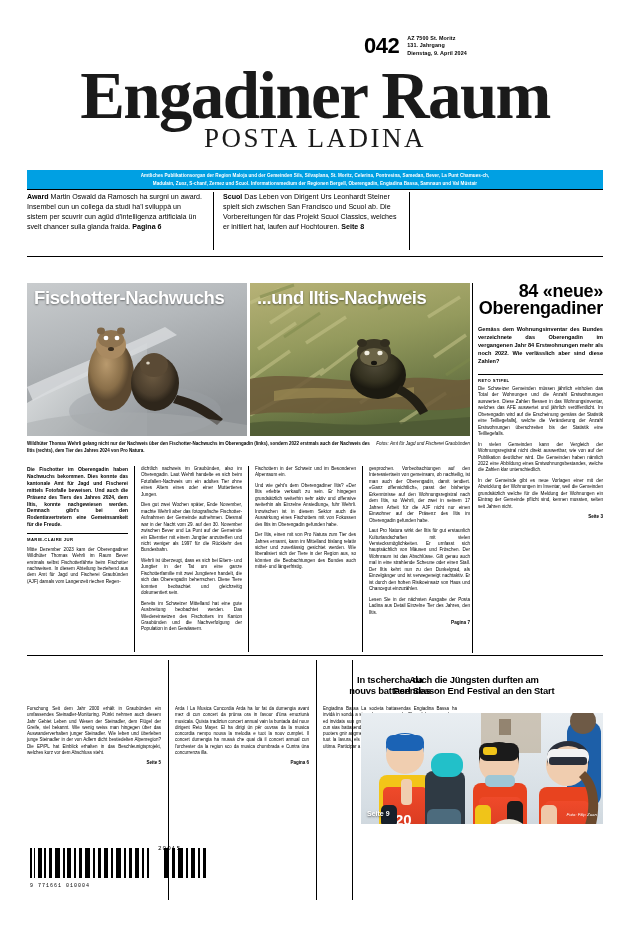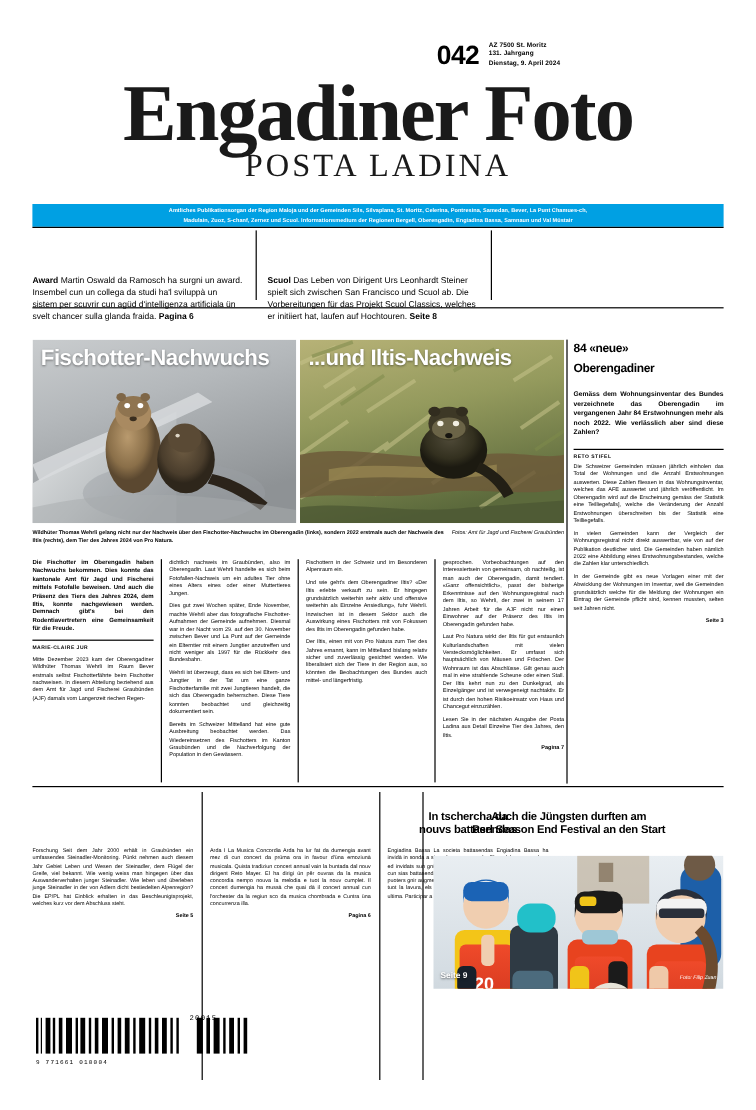--- a/index.html
+++ b/index.html
@@ -17,21 +17,21 @@
 
   .masthead{position:absolute;left:27px;top:62px;width:576px;text-align:center;}
   .masthead .m1{font-family:"Liberation Serif",serif;font-weight:bold;font-size:67px;line-height:66px;letter-spacing:-1.6px;color:#1a1a1a;}
   .masthead .m2{font-family:"Liberation Serif",serif;font-size:27px;line-height:28px;letter-spacing:2.5px;color:#1a1a1a;margin-top:-4px;}
 
   .blueband{position:absolute;left:27px;top:170px;width:576px;height:19px;background:#00a0e3;color:#fff;
     font-size:4.6px;line-height:7.6px;text-align:center;padding-top:2px;box-sizing:border-box;letter-spacing:.05px;font-weight:bold;}
 
   
   .teasers{position:absolute;left:27px;top:192px;width:576px;height:62px;}
-  .tz{position:absolute;top:0;width:176px;font-size:7.1px;line-height:10.1px;color:#000;margin-top:37px;}
+  .tz{position:absolute;top:0;width:176px;font-size:7.1px;line-height:10.1px;color:#000;}
   .tz b{font-weight:bold;}
   .tz1{left:0;}
   .tz2{left:196px;}
   .tz3{left:392px;width:184px;}
   .tsep{position:absolute;top:0px;width:1px;height:58px;background:#000;}
 
   
   .photos{position:absolute;left:27px;top:283px;width:443px;height:153px;}
   .ph{position:absolute;top:0;height:153px;overflow:hidden;}
   .ph1{left:0;width:220px;}
@@ -46,21 +46,21 @@
   .cols{position:absolute;left:27px;top:466px;width:443px;height:186px;}
   .col{position:absolute;top:0;width:101px;font-size:4.6px;line-height:6.45px;color:#000;text-align:justify;}
   .col p{margin:0 0 4px 0;}
   .col .lead{font-weight:bold;font-size:5.0px;line-height:6.9px;}
   .col .byline{font-weight:bold;font-size:4.2px;letter-spacing:.4px;margin:5px 0 3px 0;border-top:1px solid #000;padding-top:3px;}
   .c1{left:0;}.c2{left:114px;}.c3{left:228px;}.c4{left:342px;}
   .col .pg{font-weight:bold;float:right;}
 
   
   .rail{position:absolute;left:478px;top:283px;width:125px;}
-  .rail h2{margin:0;font-weight:bold;font-size:10px;line-height:16.5px;text-align:left;letter-spacing:-0.3px;color:#000;}
+  .rail h2{margin:0;font-weight:bold;font-size:18px;line-height:16.5px;text-align:right;letter-spacing:-0.3px;color:#000;}
   .rail .lead{margin-top:9px;font-weight:bold;font-size:5.6px;line-height:8.0px;color:#000;text-align:justify;}
   .rail .byline{margin-top:9px;border-top:1px solid #000;padding-top:3px;font-size:4.2px;font-weight:bold;letter-spacing:.4px;}
   .rail .body{margin-top:3px;font-size:4.6px;line-height:6.45px;color:#000;text-align:justify;}
   .rail .body p{margin:0 0 4px 0;}
   .rail .pg{font-weight:bold;float:right;}
 
   
   .lower{position:absolute;left:27px;top:660px;width:576px;height:240px;}
   .lhead{position:absolute;font-weight:bold;font-size:9.4px;line-height:11.3px;text-align:center;color:#000;letter-spacing:-0.2px;}
   .lbody{position:absolute;font-size:4.5px;line-height:6.3px;color:#000;text-align:justify;}
@@ -93,21 +93,21 @@
     <div class="hdr-issue">
       <div class="hdr-num">042</div>
       <div class="hdr-meta">
         <div>AZ 7500 St. Moritz</div>
         <div>131. Jahrgang</div>
         <div>Dienstag, 9. April 2024</div>
       </div>
     </div>
 
     <div class="masthead">
-      <div class="m1">Engadiner Foto</div>
+      <div class="m1">Engadiner Raum</div>
       <div class="m2">POSTA LADINA</div>
     </div>
 
     <div class="blueband">
       <div>Amtliches Publikationsorgan der Region Maloja und der Gemeinden Sils, Silvaplana, St. Moritz, Celerina, Pontresina, Samedan, Bever, La Punt Chamues-ch,</div>
       <div>Madulain, Zuoz, S-chanf, Zernez und Scuol. Informationsmedium der Regionen Bergell, Oberengadin, Engiadina Bassa, Samnaun und Val Müstair</div>
     </div>
 
     <div class="hline" style="left:27px;top:189px;width:576px;"></div>
     <div class="hline" style="left:27px;top:256px;width:576px;"></div>

